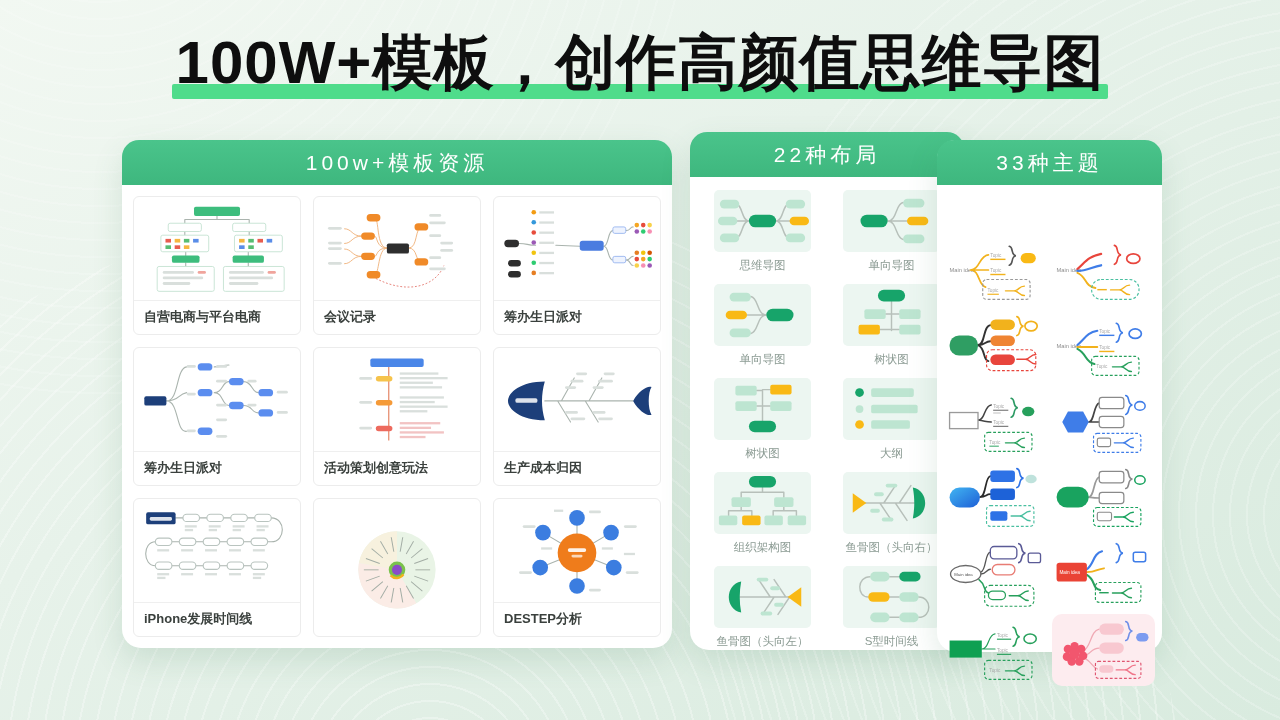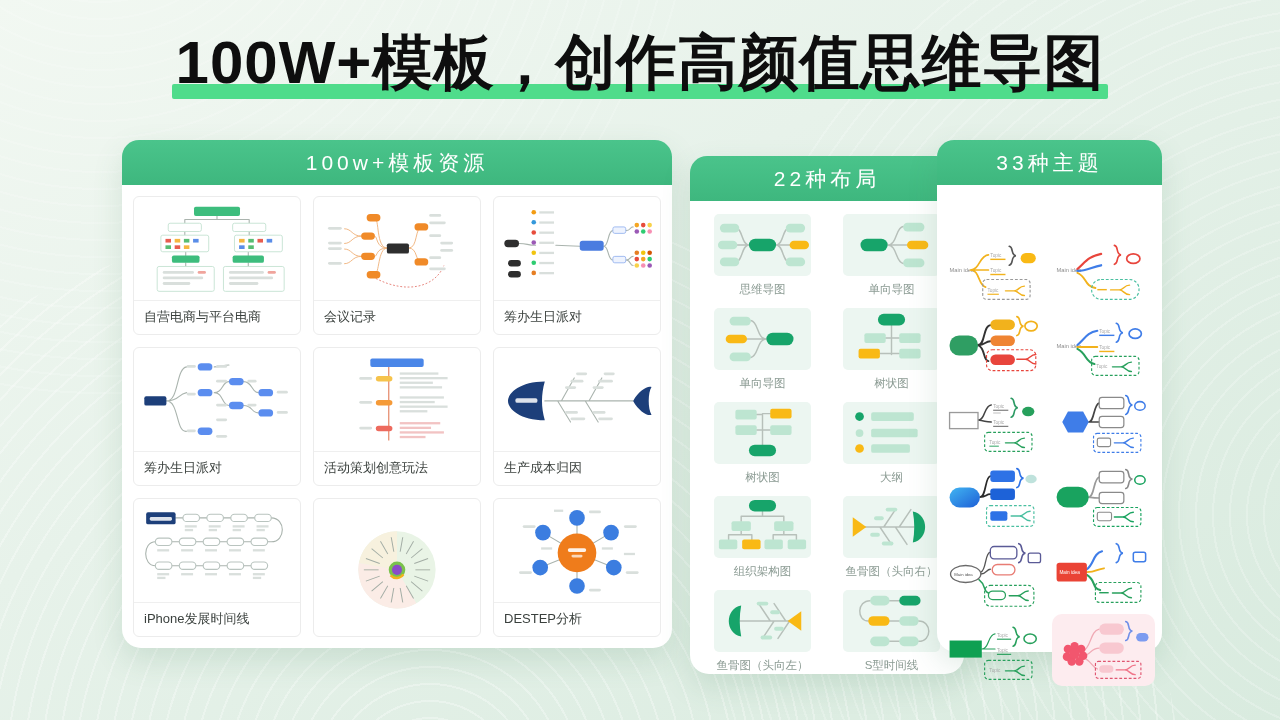--- a/index.html
+++ b/index.html
@@ -22,31 +22,31 @@
     background:#4fdc8b;z-index:0;border-radius:2px;}
 
   
   .panel{position:absolute;z-index:2;border-radius:19px;background:#fff;
     box-shadow:0 12px 30px rgba(70,130,95,.16);display:flex;flex-direction:column;}
   .panel-header{height:45px;flex:0 0 45px;border-radius:17px 17px 0 0;
     background:linear-gradient(180deg,#4ac48b,#3eb77e);color:#fff;
     display:flex;align-items:center;justify-content:center;
     font-size:21px;letter-spacing:4px;font-weight:500;}
   #panel-templates{left:122px;top:140px;width:550px;height:508px;}
-  #panel-layouts{left:690px;top:156px;width:274px;height:518px;text-align:center;}
+  #panel-layouts{left:690px;top:132px;width:274px;height:518px;text-align:center;}
   #panel-themes{left:937px;top:140px;width:225px;height:512px;gap:40px;}
 
   
   .tpl-grid{flex:1;display:grid;grid-template-columns:repeat(3,1fr);
     grid-auto-rows:1fr;gap:12px;padding:11px;}
   .tpl-card{border:1px solid #ececec;border-radius:6px;background:#fff;
     display:flex;flex-direction:column;overflow:hidden;}
   .tpl-thumb{flex:1;display:flex;align-items:center;justify-content:center;overflow:hidden;}
   .tpl-label{flex:0 0 auto;border-top:1px solid #efefef;padding:7px 10px 8px;
-    font-size:13px;font-weight:400;color:#3a403d;white-space:nowrap;}
+    font-size:13px;font-weight:700;color:#3a403d;white-space:nowrap;}
 
   
   .lay-grid{flex:1;display:grid;grid-template-columns:1fr 1fr;
     column-gap:12px;row-gap:11px;padding:13px 14px 8px;}
   .lay-cell{display:flex;flex-direction:column;align-items:center;}
   .lay-tile{width:97px;height:62px;background:#ecf6f1;border-radius:5px;
     display:flex;align-items:center;justify-content:center;}
   .lay-label{margin-top:6px;font-size:11.5px;color:#8b9b93;white-space:nowrap;}
 
   

